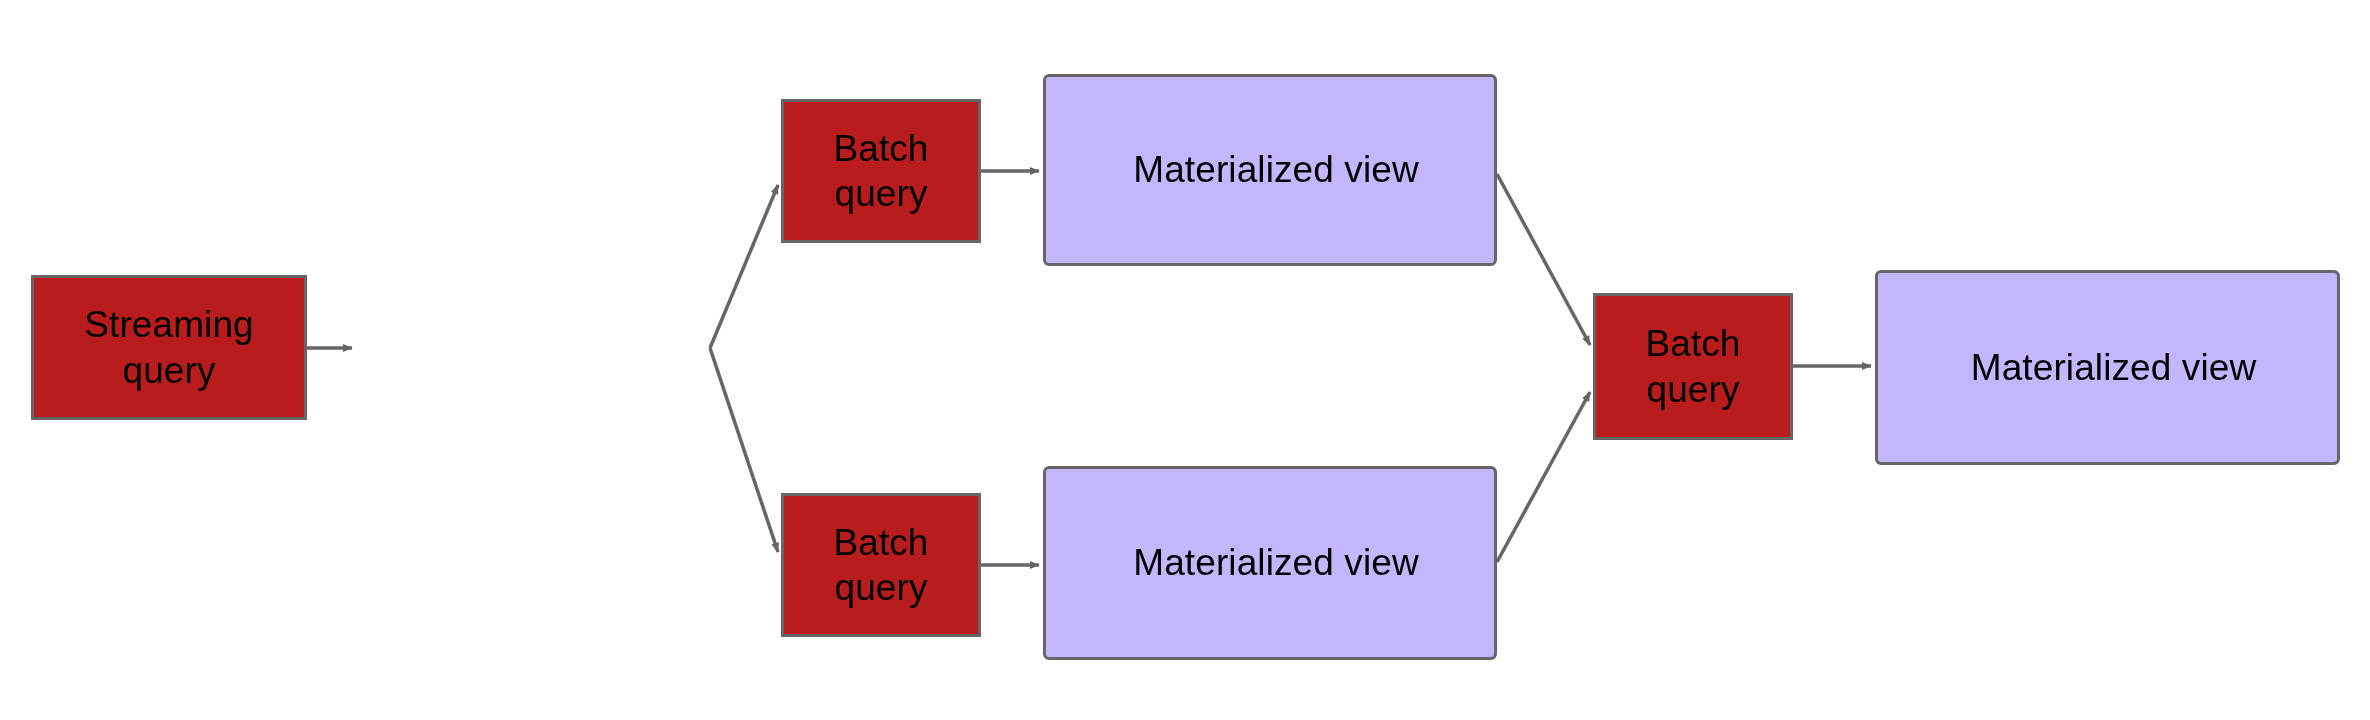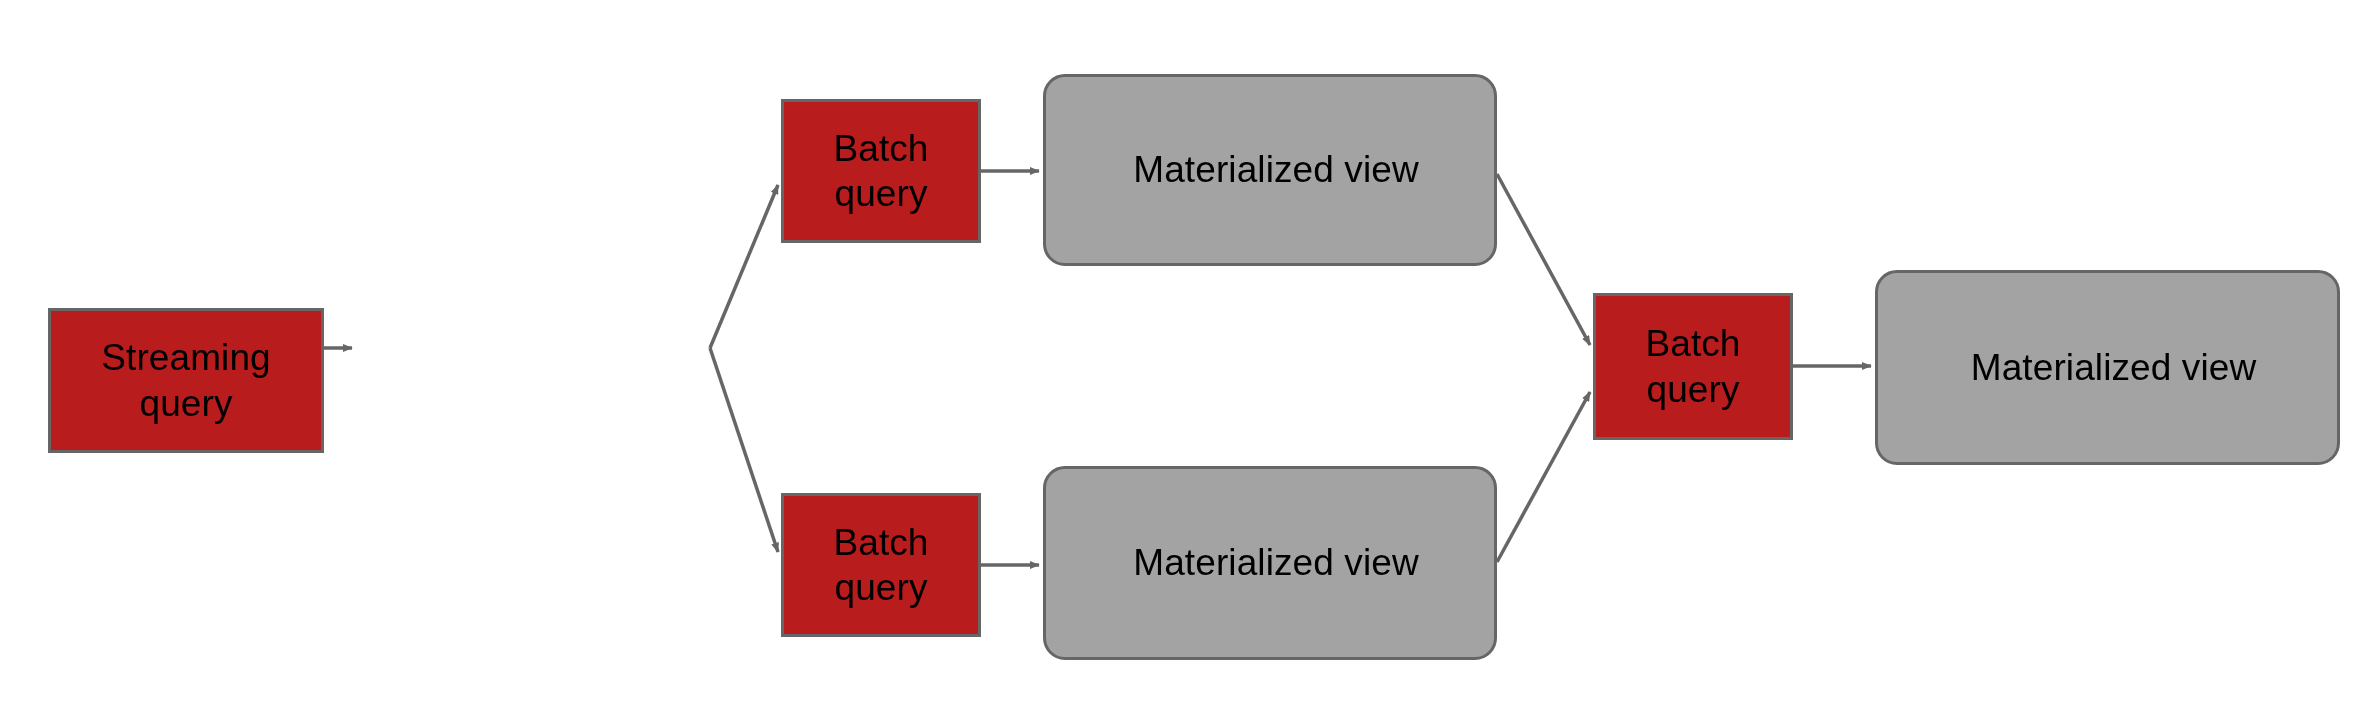--- a/index.html
+++ b/index.html
@@ -42,22 +42,22 @@
   .node .lbl {
     display: block;
     white-space: pre-line;
     padding: 0 6px;
   }
   .n-process {
     background: #b91c1c;
     border-radius: 0;
   }
   .n-store {
-    background: #a3a3a3;
-    border-radius: 22px;
+    background: #c4b5fd;
+    border-radius: 6px;
     padding-left: 12px;
   }
 </style>
 </head>
 <body>
 
 <div id="canvas">
 
   <svg id="edges" viewBox="0 0 2370 720" width="2370" height="720" xmlns="http://www.w3.org/2000/svg">
     <defs>
@@ -92,21 +92,21 @@
 
     <g>
       <line x1="1497" y1="562" x2="1590" y2="392" stroke="#666666" stroke-width="3.5" marker-end="url(#arrowhead)"></line>
     </g>
 
     <g>
       <line x1="1793" y1="366" x2="1871" y2="366" stroke="#666666" stroke-width="3.5" marker-end="url(#arrowhead)"></line>
     </g>
   </svg>
 
-  <div class="node n-process" style="left:48px; top:275px; width:276px; height:145px;margin-top:33px;">
+  <div class="node n-process" style="left:31px; top:275px; width:276px; height:145px;">
     <span class="lbl">Streaming
 query</span>
   </div>
 
 
   <div class="node n-process" style="left:781px; top:99px; width:200px; height:144px;">
     <span class="lbl">Batch
 query</span>
   </div>
 

